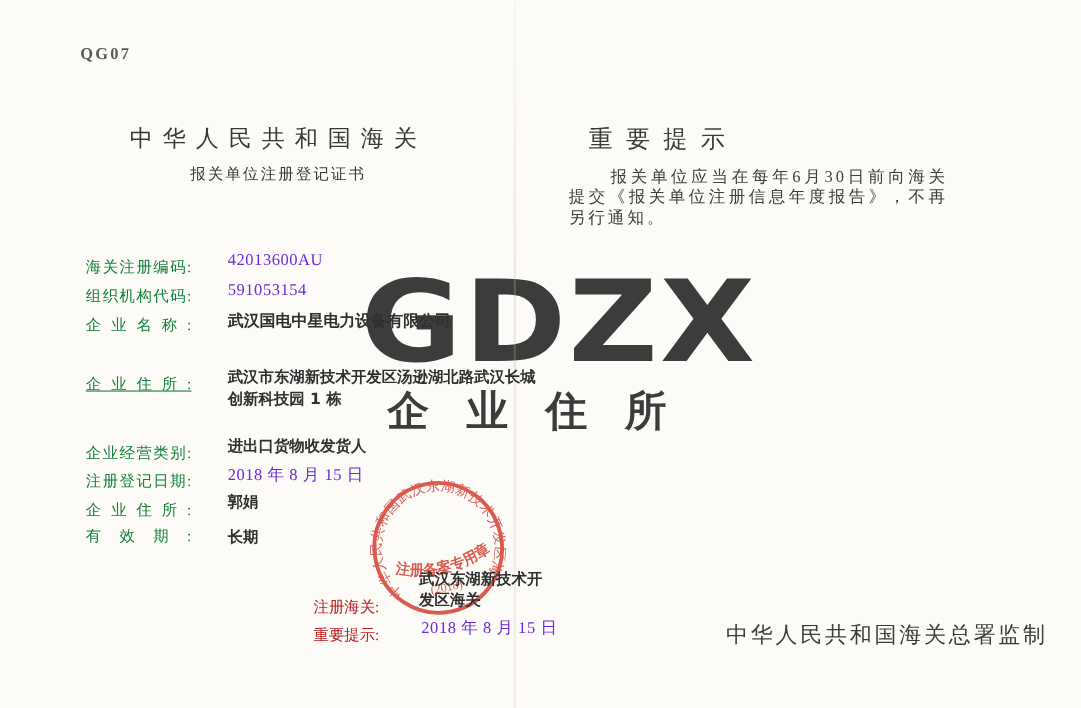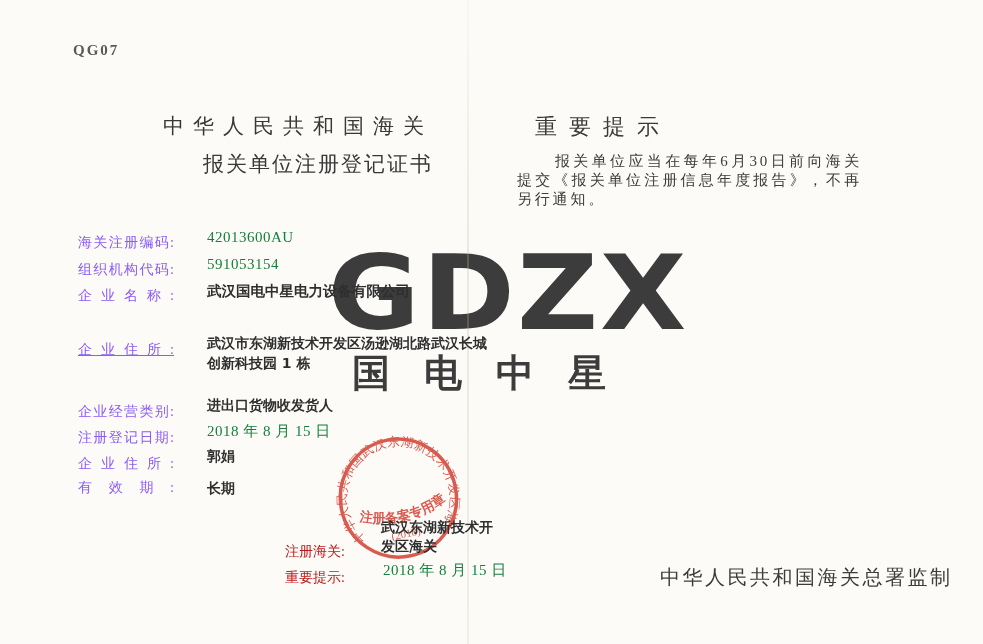--- a/index.html
+++ b/index.html
@@ -37,43 +37,43 @@
   }
 
   
   .txt { position: absolute; z-index: 3; color: #3c3c3c; }
 
   .form-code {
     left: 73px; top: 42px;
     font-size: 15px; font-weight: 600; letter-spacing: 2px; color: #5a5a5a;
   }
 
-  .cert-title { left: 73px; top: 112px; width: 360px; text-align: right; color: #383838; }
+  .cert-title { left: 73px; top: 112px; width: 360px; text-align: center; color: #383838; }
   .cert-title .line1 { font-size: 21px; letter-spacing: 9px; }
-  .cert-title .line2 { font-size: 21px; letter-spacing: 2px; margin-top: 10px; }
+  .cert-title .line2 { font-size: 14px; letter-spacing: 2px; margin-top: 10px; }
 
   .notice-title {
     left: 535px; top: 112px; width: 300px; text-align: left;
     font-size: 22px; letter-spacing: 12px; color: #3a3a3a;
   }
   .notice-body {
     left: 517px; top: 152px; width: 345px;
     font-size: 15px; letter-spacing: 2.8px; line-height: 19px;
     text-indent: 38px; text-align: justify; color: #3d3d3d;
   }
 
   .flabel {
     left: 78px; width: 96px;
-    font-size: 14px; color: #8b5cf6;
+    font-size: 14px; color: #15803d;
     text-align: justify; text-align-last: justify;
   }
   .flabel-plain { left: 285px; font-size: 14px; color: #b91c1c; }
 
   .fvalue { left: 207px; }
-  .v-num { font-size: 15px; letter-spacing: 0.5px; color: #15803d; }
+  .v-num { font-size: 15px; letter-spacing: 0.5px; color: #6d28d9; }
   .v-hei {
     font-family: "DejaVu Sans", "Liberation Sans", sans-serif;
     font-size: 14px; font-weight: 600; color: #2f2f2f;
   }
 
   .f0l { top: 234px; } .f0v { top: 229px; }
   .f1l { top: 261px; } .f1v { top: 256px; }
   .f2l { top: 287px; } .f2v { top: 282px; font-size: 14.5px; }
   .f3l { top: 341px; text-decoration: underline; } .f3v { top: 333px; width: 288px; line-height: 20px; }
   .f4l { top: 403px; } .f4v { top: 397px; }
@@ -95,21 +95,21 @@
     transform: rotate(-12deg);
     opacity: 0.88;
   }
 </style>
 </head>
 <body>
 
 <div class="page">
 
   <div class="watermark wm-logo txt" style="z-index:0;">GDZX</div>
-  <div class="watermark wm-text txt" style="z-index:0;">国电中星</div>
+  <div class="watermark wm-text txt" style="z-index:0;">企业住所</div>
 
   <div class="fold-line"></div>
 
   <svg class="stamp" viewBox="0 0 150 150" xmlns="http://www.w3.org/2000/svg">
     <defs>
       <path id="ringPath" d="M 35,105 A 52,52 0 1 1 115,105" fill="none"></path>
       <path id="innerPath" d="M 32,86 Q 75,104 118,86" fill="none"></path>
     </defs>
     <ellipse cx="75" cy="72" rx="58" ry="59" fill="none" stroke="#d5463a" stroke-width="3.5"></ellipse>
     <text font-size="12.5" fill="#d5463a" letter-spacing="0.5">

